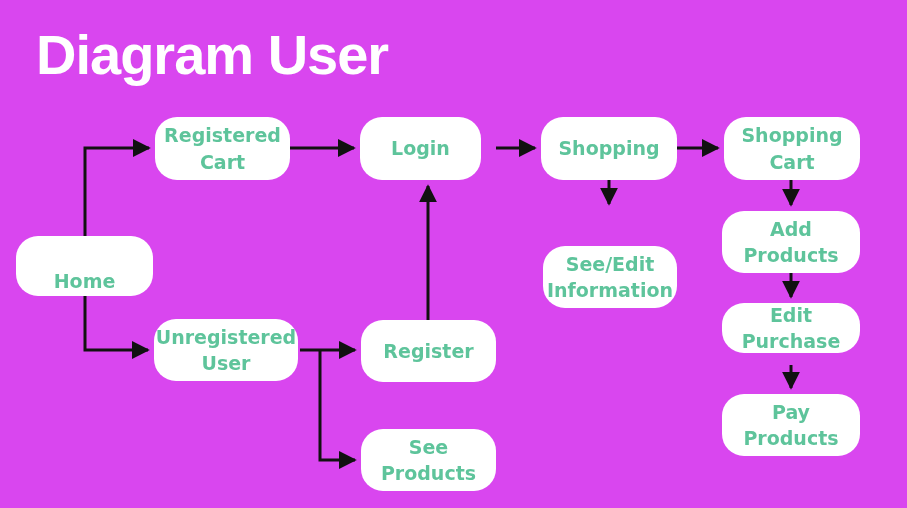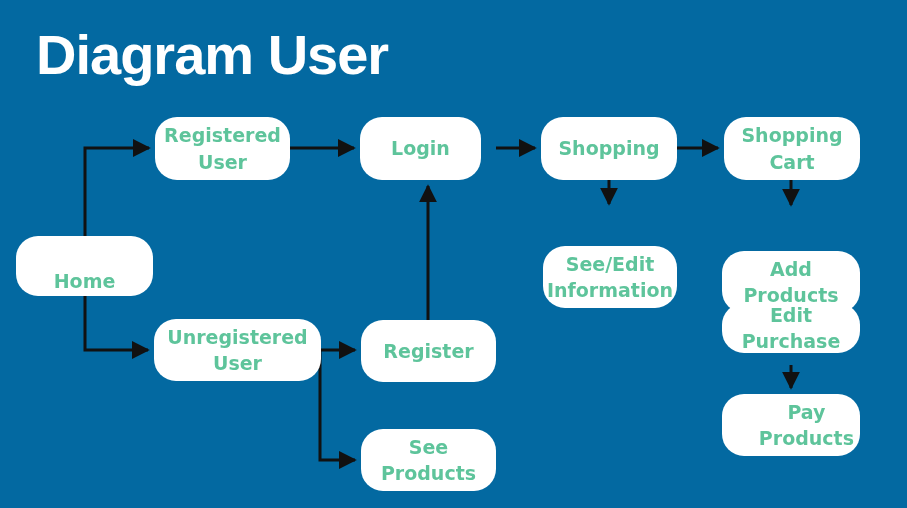--- a/index.html
+++ b/index.html
@@ -7,21 +7,21 @@
     margin: 0;
     padding: 0;
   }
   body {
     font-family: "DejaVu Sans", sans-serif;
   }
   #canvas {
     position: relative;
     width: 907px;
     height: 508px;
-    background: #0369a1;
+    background: #d946ef;
     overflow: hidden;
   }
   #page-title {
     position: absolute;
     left: 36px;
     top: 24px;
     color: #ffffff;
     font-family: "Liberation Sans", sans-serif;
     font-weight: bold;
     font-size: 56px;
@@ -86,54 +86,54 @@
         <path d="M 428 320 L 428 186" marker-end="url(#arrowhead)" stroke-linecap="butt" stroke-linejoin="miter"></path>
       </g>
   </svg>
 
   <div id="node-layer">
       <div class="node" style="left: 16px; top: 236px; width: 137px; height: 60px; align-items: flex-end;">
         <span class="label">Home</span>
       </div>
       <div class="node" style="left: 155px; top: 117px; width: 135px; height: 63px;">
         <span class="label">Registered
-User</span>
+Cart</span>
       </div>
       <div class="node" style="left: 360px; top: 117px; width: 121px; height: 63px;">
         <span class="label">Login</span>
       </div>
       <div class="node" style="left: 541px; top: 117px; width: 136px; height: 63px;">
         <span class="label">Shopping</span>
       </div>
       <div class="node" style="left: 724px; top: 117px; width: 136px; height: 63px; text-align: center;">
         <span class="label">Shopping
 Cart</span>
       </div>
       <div class="node" style="left: 543px; top: 210px; width: 134px; height: 62px; margin-top: 36px;">
         <span class="label">See/Edit
 Information</span>
       </div>
-      <div class="node" style="left: 722px; top: 211px; width: 138px; height: 62px; margin-top: 40px;">
+      <div class="node" style="left: 722px; top: 211px; width: 138px; height: 62px;">
         <span class="label">Add
 Products</span>
       </div>
-      <div class="node" style="left: 154px; top: 319px; width: 167px; height: 62px;">
+      <div class="node" style="left: 154px; top: 319px; width: 144px; height: 62px;">
         <span class="label">Unregistered
 User</span>
       </div>
       <div class="node" style="left: 361px; top: 320px; width: 135px; height: 62px;">
         <span class="label">Register</span>
       </div>
       <div class="node" style="left: 722px; top: 303px; width: 138px; height: 50px;">
         <span class="label">Edit
 Purchase</span>
       </div>
       <div class="node" style="left: 361px; top: 429px; width: 135px; height: 62px;">
         <span class="label">See
 Products</span>
       </div>
-      <div class="node" style="left: 722px; top: 394px; width: 138px; height: 62px; justify-content: flex-end;">
+      <div class="node" style="left: 722px; top: 394px; width: 138px; height: 62px;">
         <span class="label">Pay
 Products</span>
       </div>
     </div>
 
 </div>
 
 </body></html>

